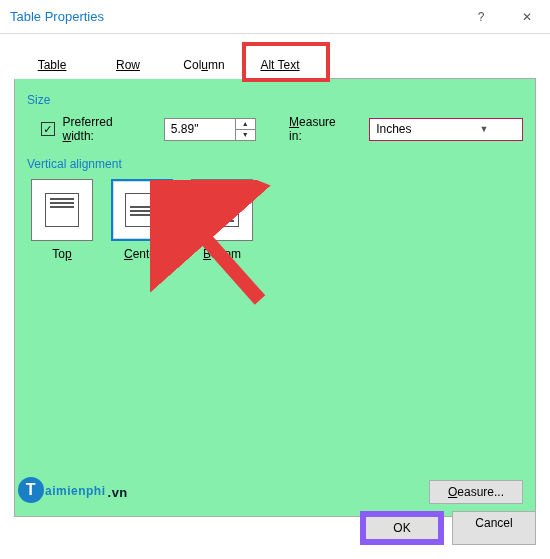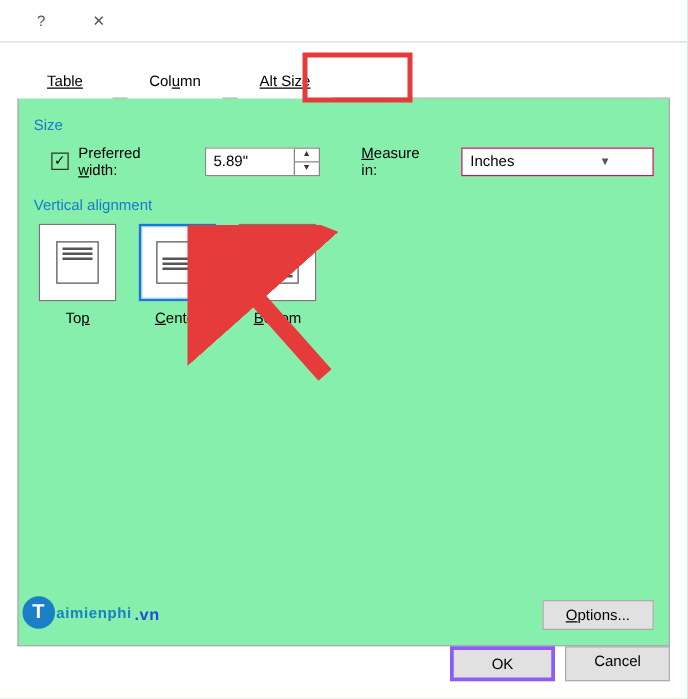--- a/index.html
+++ b/index.html
@@ -16,21 +16,21 @@
   .titlebar .title { color: #1979ca; font-size: 13px; flex: 1; }
   .titlebar .winbtn {
     width: 46px; height: 34px; display:flex; align-items:center; justify-content:center;
     color: #555;
   }
 
   .content { padding: 12px 14px 14px 14px; }
 
   .tabs {
     display: flex;
-    gap: 12px;
+    gap: 0;
     border-bottom: 1px solid #ababab;
     position: relative;
     margin-top: 4px;
   }
   .tab {
     padding: 6px 0 7px 0;
     width: 76px;
     text-align: center;
     color: #000;
     background: #fff;
@@ -92,21 +92,21 @@
   }
   .align-inner .bar { position:absolute; left:4px; right:4px; height:2px; background:#555; }
   .align-top .bar:nth-child(1){ top:4px; } .align-top .bar:nth-child(2){ top:8px; } .align-top .bar:nth-child(3){ top:12px; }
   .align-center .bar:nth-child(1){ top:12px; } .align-center .bar:nth-child(2){ top:16px; } .align-center .bar:nth-child(3){ top:20px; }
   .align-bottom .bar:nth-child(1){ bottom:12px; } .align-bottom .bar:nth-child(2){ bottom:8px; } .align-bottom .bar:nth-child(3){ bottom:4px; }
   .align-label { margin-top:6px; }
 
   .btn {
     border:1px solid #adadad; background:#e1e1e1; padding:4px 18px; min-width:84px; text-align:center;
   }
-  .btn.primary { border:3px solid #8b5cf6; }
+  .btn.primary { border:6px solid #8b5cf6; }
 
   .options-row { position:absolute; right:12px; bottom:12px; }
 
   .footer {
     position:absolute; left:14px; right:14px; bottom:14px;
     display:flex; justify-content:flex-end; gap:8px;
   }
 
   
   .redbox {
@@ -116,36 +116,38 @@
 
   .watermark {
     position:absolute; left:18px; bottom:56px; font-size:20px; color:#1a7fc7;
     display:flex; align-items:baseline; font-weight:600; letter-spacing:0.5px;
   }
   .watermark .circ {
     width:26px; height:26px; border-radius:50%; background:#1a7fc7; color:#fff;
     display:inline-flex; align-items:center; justify-content:center; font-size:16px; margin-right:1px;
     font-weight:700;
   }
-  .watermark .vn { color:#1d4ed8; font-size:13px; margin-left:2px; position:relative; top:2px; }
+  .watermark .vn { color:#0f172a; font-size:13px; margin-left:2px; position:relative; top:2px; }
 </style>
 </head>
 <body>
 
 <div class="titlebar">
+  <div class="title">Table Properties</div>
   <div class="winbtn">?</div>
   <div class="winbtn">✕</div>
 </div>
 
 <div class="content">
 
   <div class="tabs">
     <div class="tab"><u>Table</u></div>
+    <div class="tab"><u>Row</u></div>
     <div class="tab"><span>Col<u>u</u>mn</span></div>
-    <div class="tab"><u>Alt Size</u></div>
+    <div class="tab"><u>Alt Text</u></div>
   </div>
 
   <div class="pane">
 
     <div class="section-label">Size</div>
 
     <div class="row indent">
       <span class="checkbox">✓</span>
       <span><span>Preferred </span><u>w</u><span>idth:</span></span>
       <span style="width:4px"></span>
@@ -194,21 +196,21 @@
               <div class="bar"></div>
               <div class="bar"></div>
               <div class="bar"></div>
             </div>
           </div>
         <div class="align-label"><u>B</u><span>ottom</span></div>
       </div>
     </div>
 
     <div class="options-row">
-      <div class="btn"><u>O</u><span>ptions...</span></div>
+      <div class="btn"><u>O</u><span>easure...</span></div>
     </div>
 
   </div>
 
   <div class="footer">
     <div class="btn primary">OK</div>
     <div class="btn">Cancel</div>
   </div>
 
 </div>

